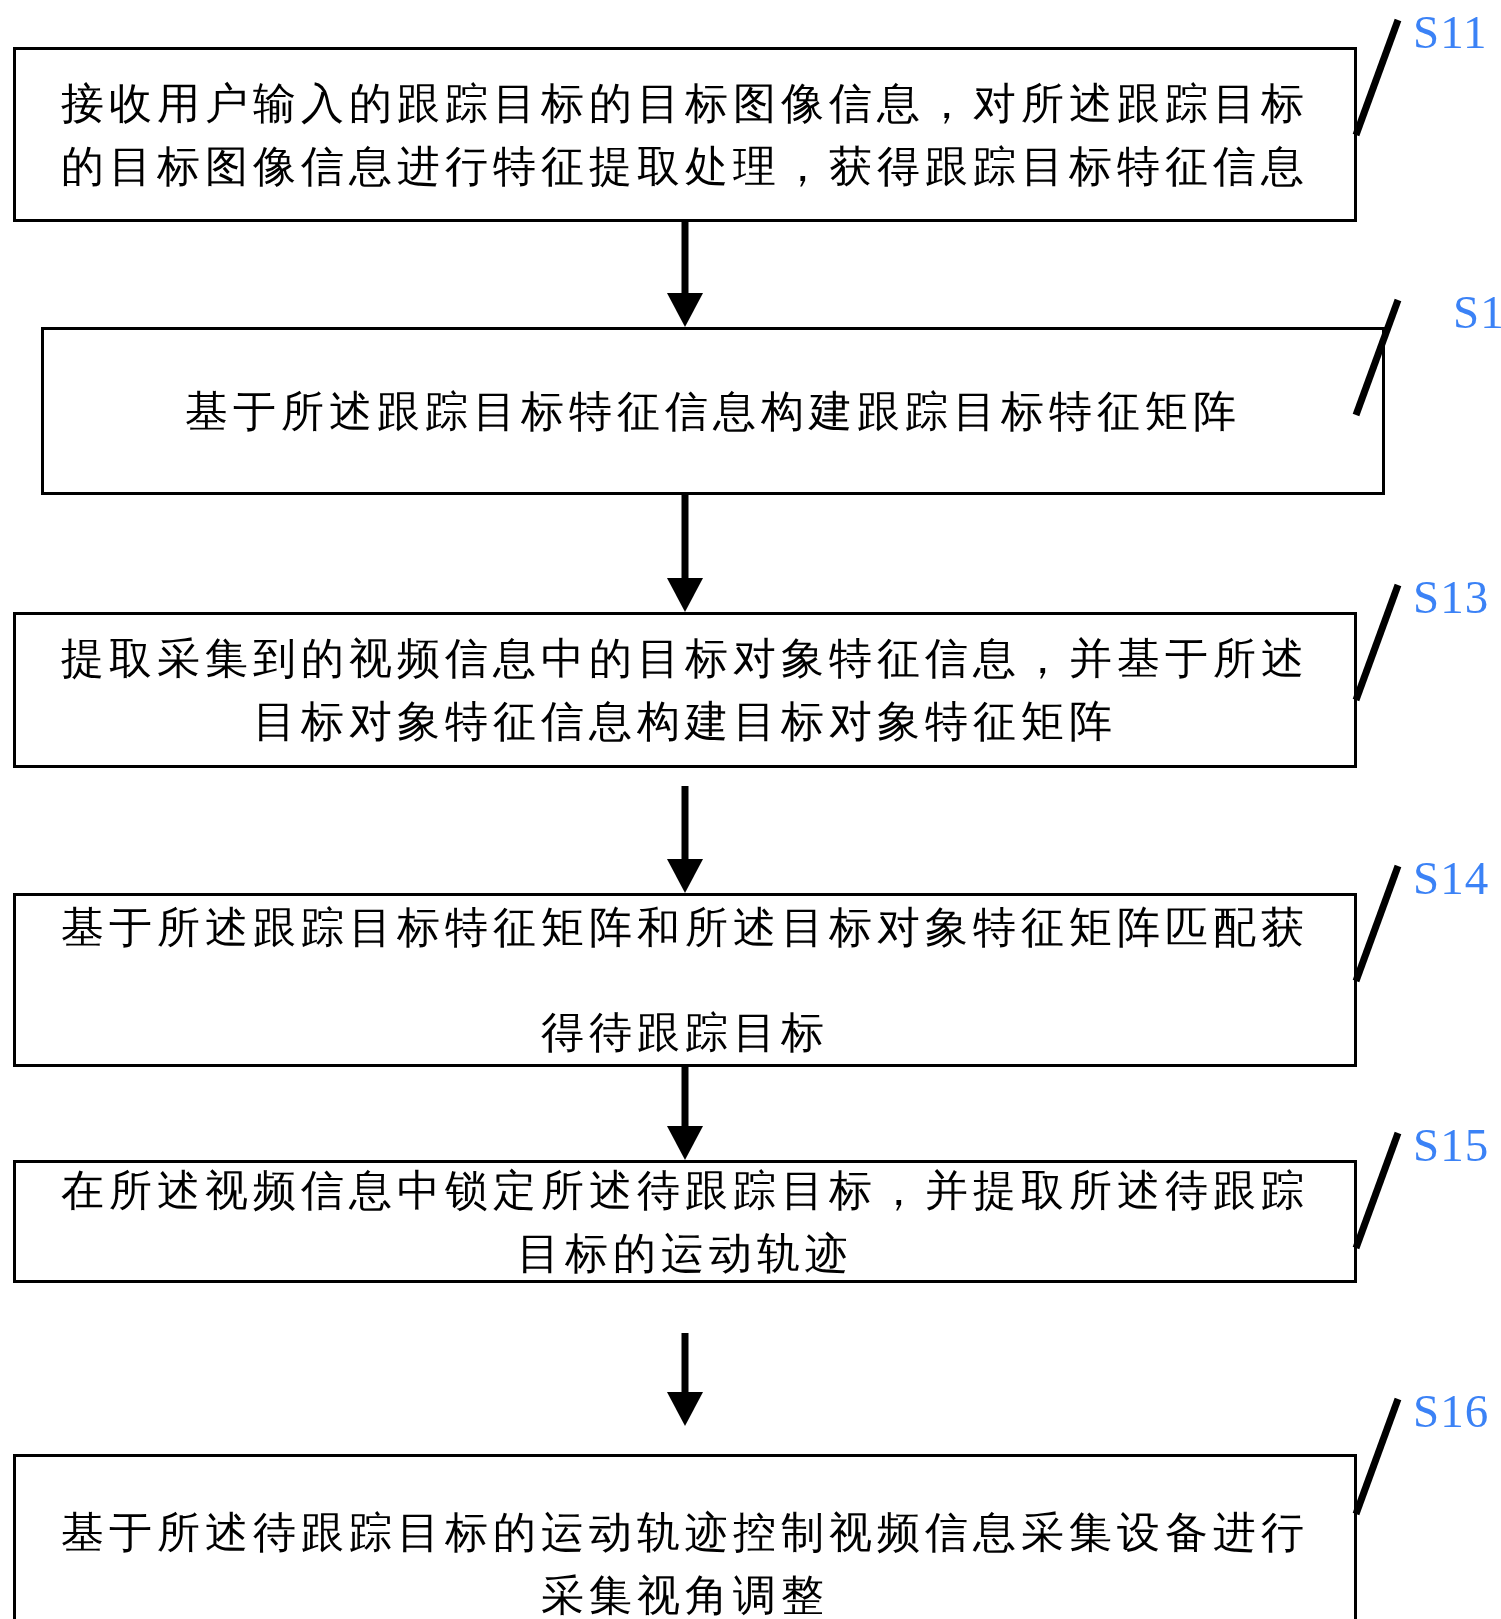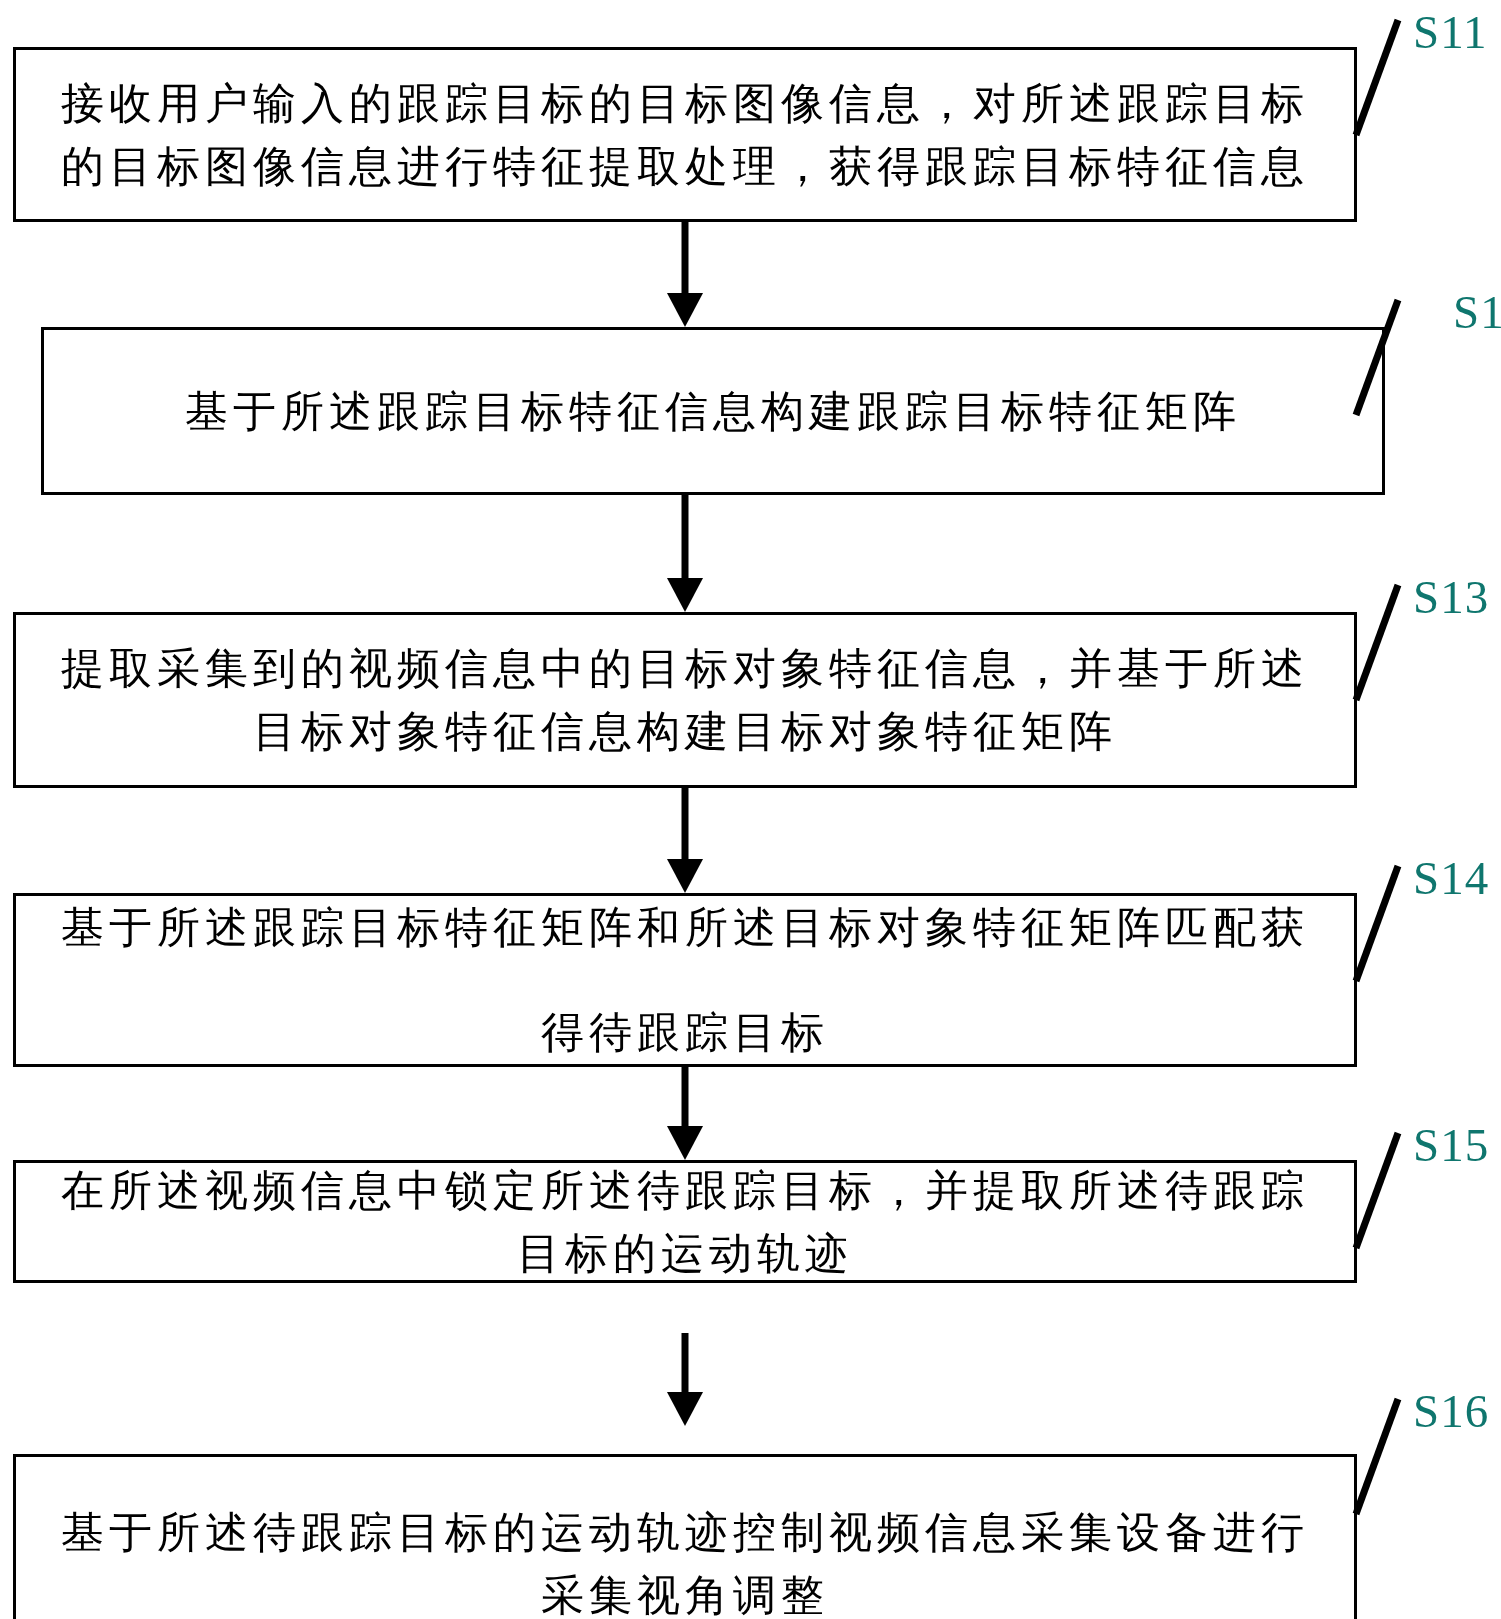--- a/index.html
+++ b/index.html
@@ -27,21 +27,21 @@
     font-size: 43px;
     line-height: 63px;
     letter-spacing: 5px;
     color: #000000;
     text-align: center;
     white-space: nowrap;
   }
   .step-label {
     position: absolute;
     font-size: 47px;
-    color: #0f766e;
+    color: #3b82f6;
     font-family: "Liberation Serif", "DejaVu Serif", serif;
     letter-spacing: 1px;
   }
   .slash-svg, .arrow-svg { position: absolute; display: block; }
 </style>
 </head>
 <body>
 
 <div class="canvas">
 
@@ -66,21 +66,21 @@
   <svg class="slash-svg" style="left:1352px; top:295px;" width="52" height="126">
     <line x1="4" y1="120" x2="46" y2="5" stroke="#000000" stroke-width="7"></line>
   </svg>
   <div class="step-label" style="left:1453px; top:285px;">S12</div>
 
   <svg class="arrow-svg" style="left:665px; top:493px;" width="40" height="119">
     <line x1="20" y1="0" x2="20" y2="89" stroke="#000000" stroke-width="7"></line>
     <polygon points="2,85 38,85 20,119" fill="#000000"></polygon>
   </svg>
 
-  <div class="step-box" style="top:612px; height:176px;">
+  <div class="step-box" style="top:612px; height:156px;">
     <div class="step-line">提取采集到的视频信息中的目标对象特征信息，并基于所述</div>
     <div class="step-line">目标对象特征信息构建目标对象特征矩阵</div>
   </div>
   <svg class="slash-svg" style="left:1352px; top:580px;" width="52" height="126">
     <line x1="4" y1="120" x2="46" y2="5" stroke="#000000" stroke-width="7"></line>
   </svg>
   <div class="step-label" style="left:1413px; top:570px;">S13</div>
 
   <svg class="arrow-svg" style="left:665px; top:786px;" width="40" height="107">
     <line x1="20" y1="0" x2="20" y2="77" stroke="#000000" stroke-width="7"></line>

